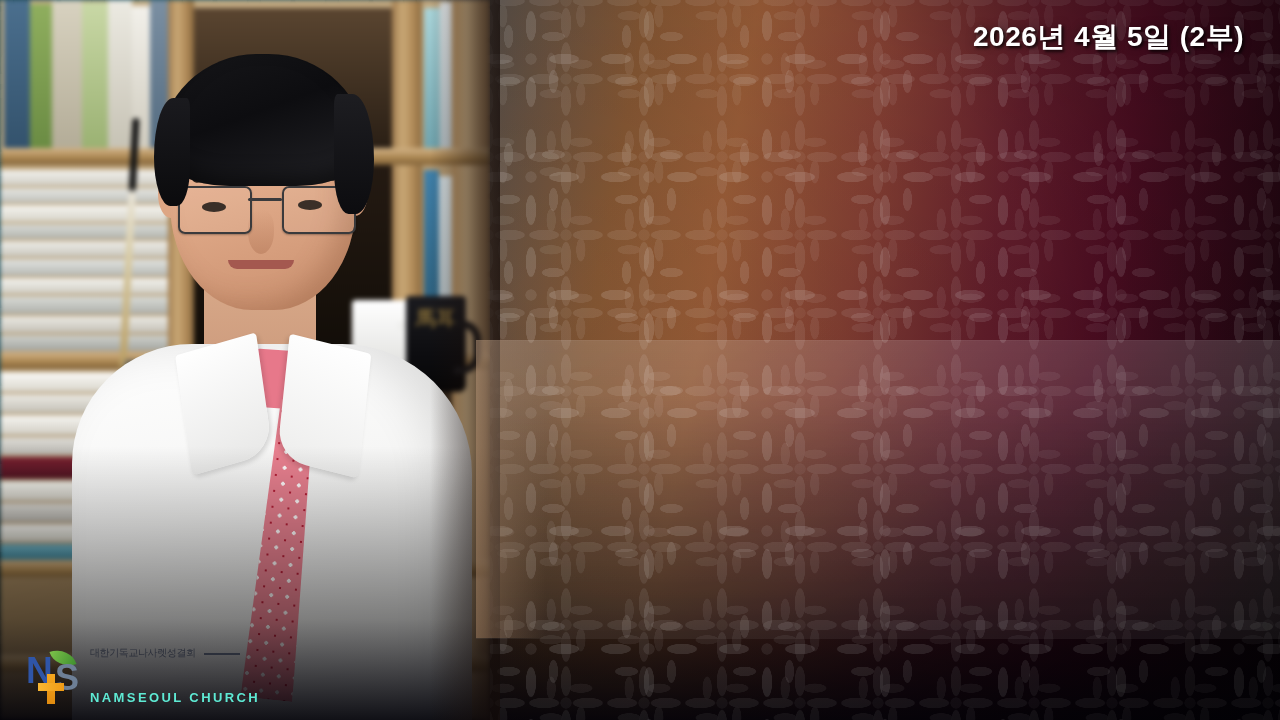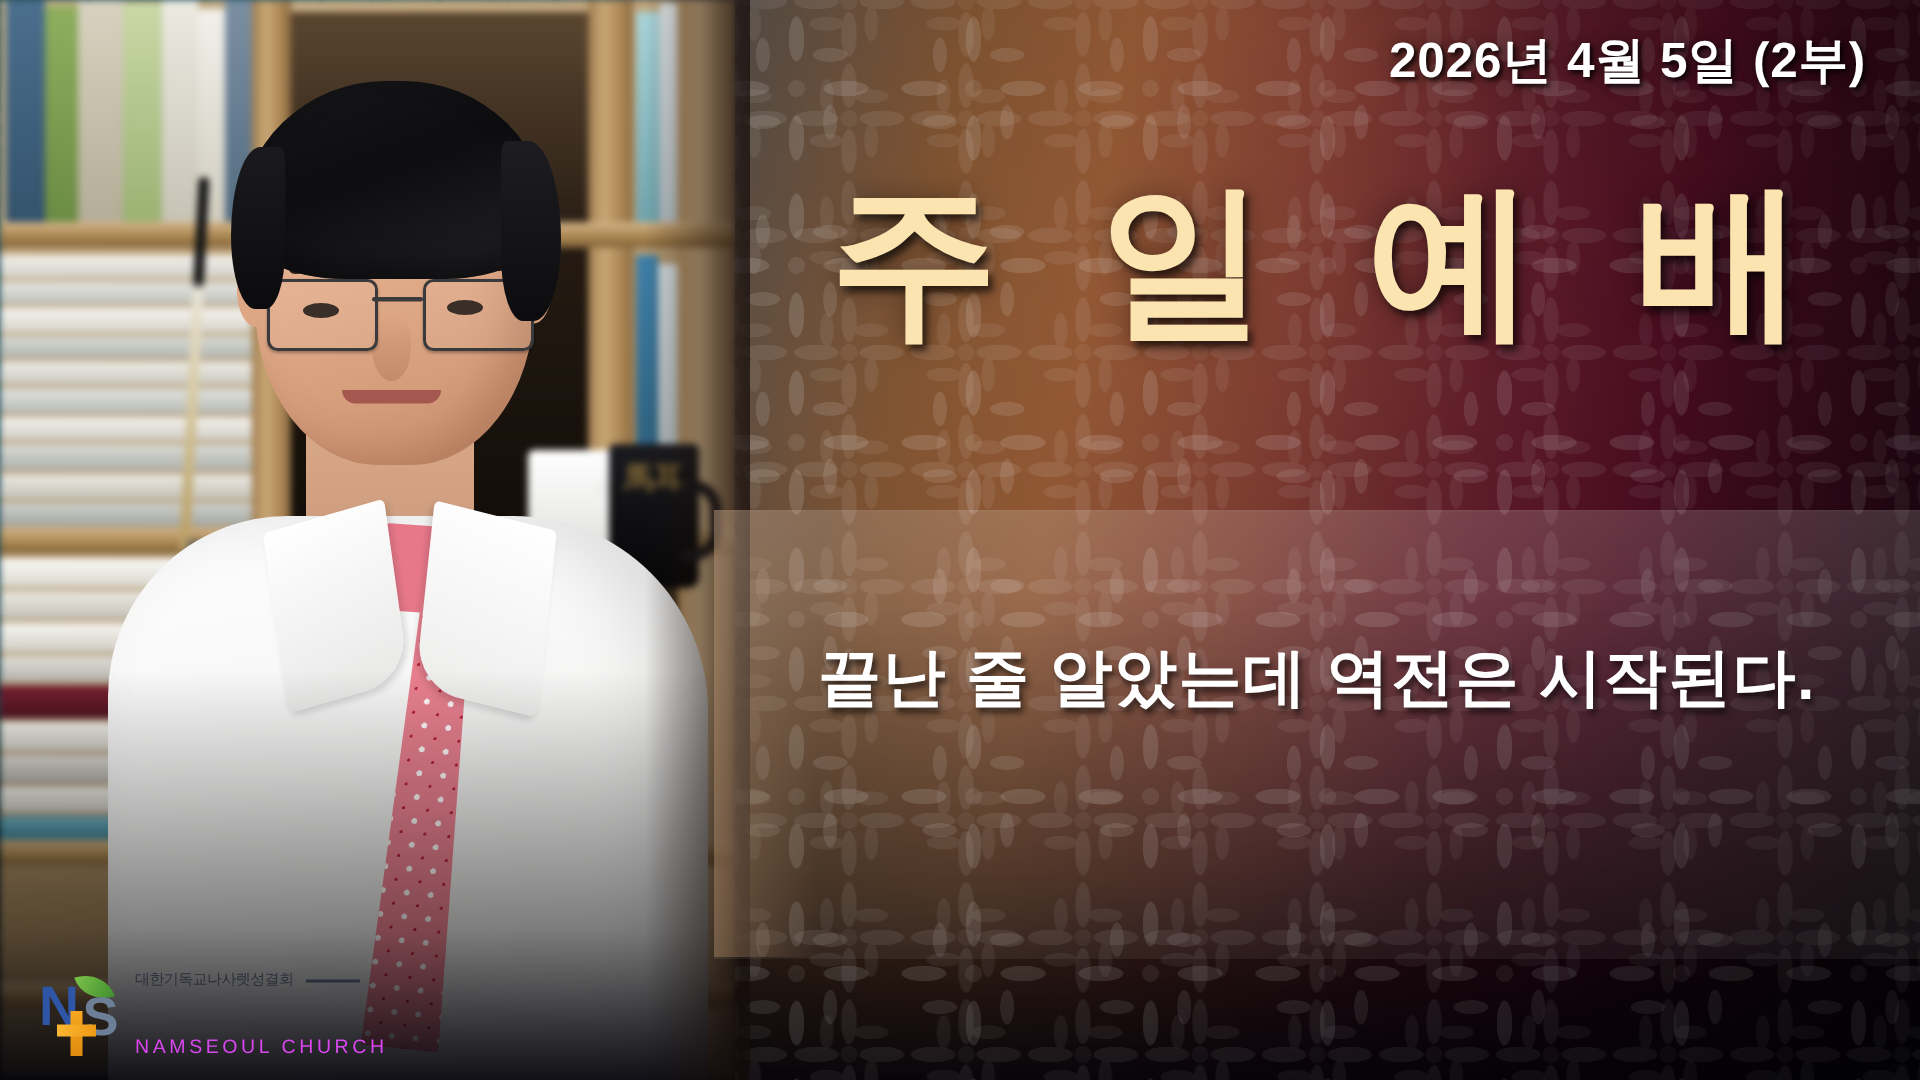--- a/index.html
+++ b/index.html
@@ -278,21 +278,21 @@
     border-top:1px solid rgba(255,255,255,0.14);
   }
   .panel-fade-left{
     position:absolute; left:476px; top:340px; width:70px; height:298px;
     background:linear-gradient(90deg,rgba(170,130,95,.45),rgba(170,130,95,0));
   }
 
   
   .date{
     position:absolute; right:36px; top:18px;
-    font-size:33px; font-weight:bold; color:#ffffff;
+    font-size:28px; font-weight:bold; color:#ffffff;
     letter-spacing:0.5px;
     text-shadow:2px 2px 3px rgba(0,0,0,.75), 0 0 10px rgba(0,0,0,.4);
     white-space:nowrap;
   }
   .main-title{
     position:absolute; left:476px; top:118px; width:804px;
     text-align:center;
     font-size:112px; font-weight:bold; line-height:1;
     color:#fbe4b0;
     letter-spacing:18px;
@@ -357,21 +357,21 @@
     background:#2b2f3a;
   }
   .logo-name{
     position:absolute; left:62px; top:12px;
     font-size:31px; font-weight:bold; color:#1f3f8f;
     letter-spacing:-1px; white-space:nowrap;
     text-shadow:0 1px 0 rgba(255,255,255,.35);
   }
   .logo-en{
     position:absolute; left:64px; top:46px;
-    font-size:13px; font-weight:normal; color:#d946ef;
+    font-size:13px; font-weight:bold; color:#5eead4;
     letter-spacing:2.4px; white-space:nowrap;
   }
 </style>
 </head>
 <body>
 
 <div id="slide">
 
   <div class="bg-gradient"></div>
   <div class="bg-floral"></div>
@@ -469,22 +469,20 @@
     </div>
 
     <div class="photo-darken"></div>
   </div>
   <div class="photo-edge"></div>
 
   <div class="panel"></div>
   <div class="panel-fade-left"></div>
 
   <div class="date">2026년 4월 5일 (2부)</div>
-  <div class="main-title">주 일 예 배</div>
-  <div class="sermon-title">끝난 줄 알았는데 역전은 시작된다.</div>
 
   <div class="logo">
     <div class="logo-mark">
       <div class="logo-n">N</div>
       <div class="logo-leaf"></div>
       <div class="logo-s">S</div>
       <div class="logo-cross-v"></div>
       <div class="logo-cross-h"></div>
     </div>
     <div class="logo-sub">대한기독교나사렛성결회</div>

